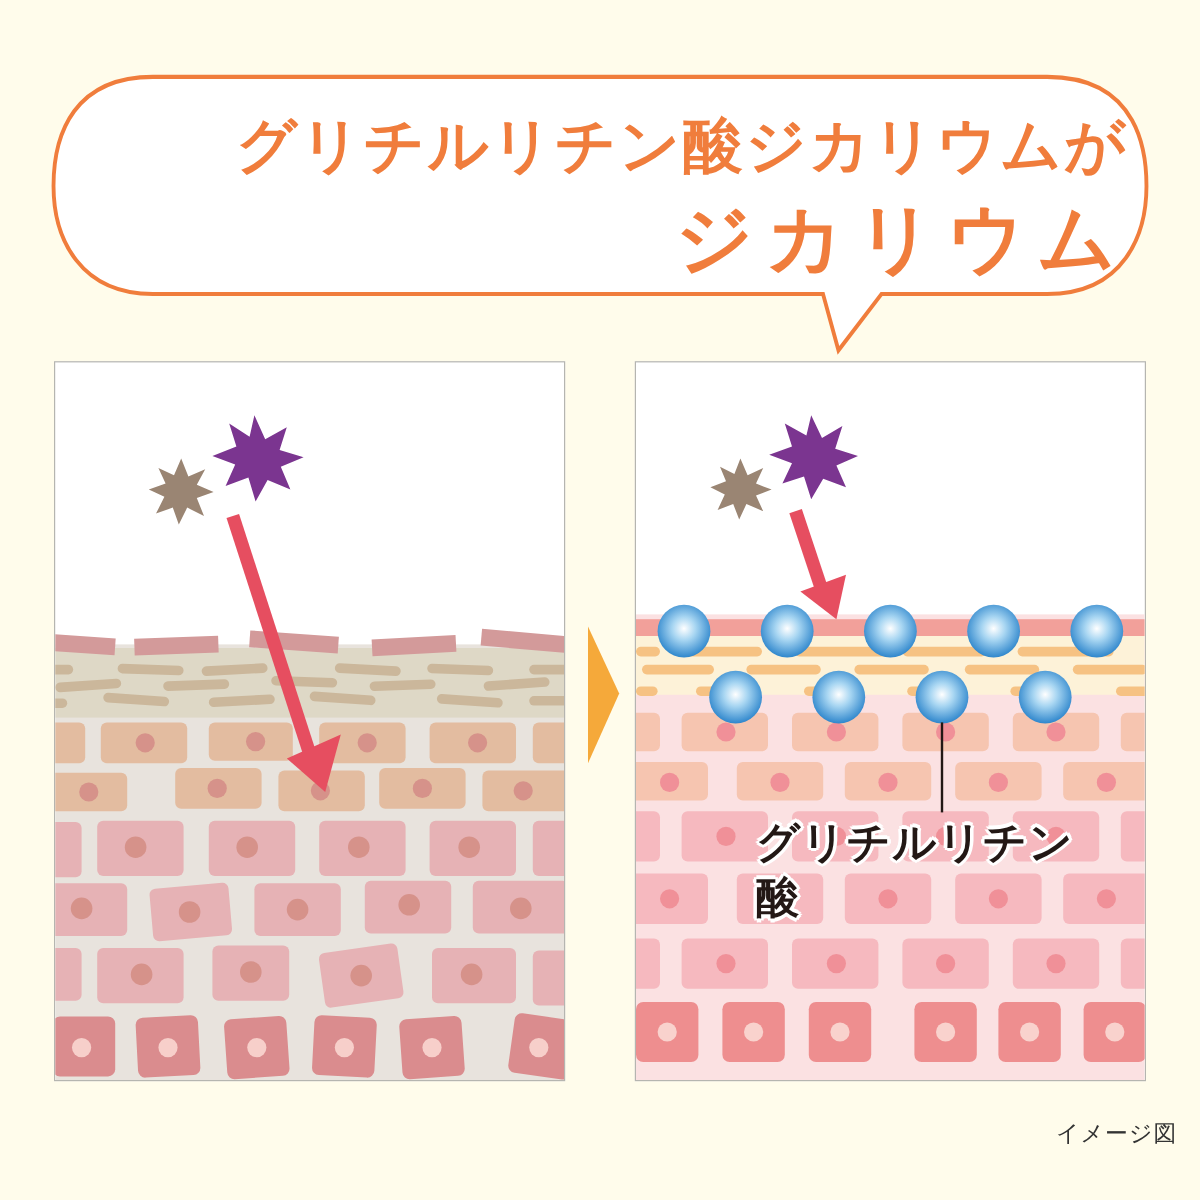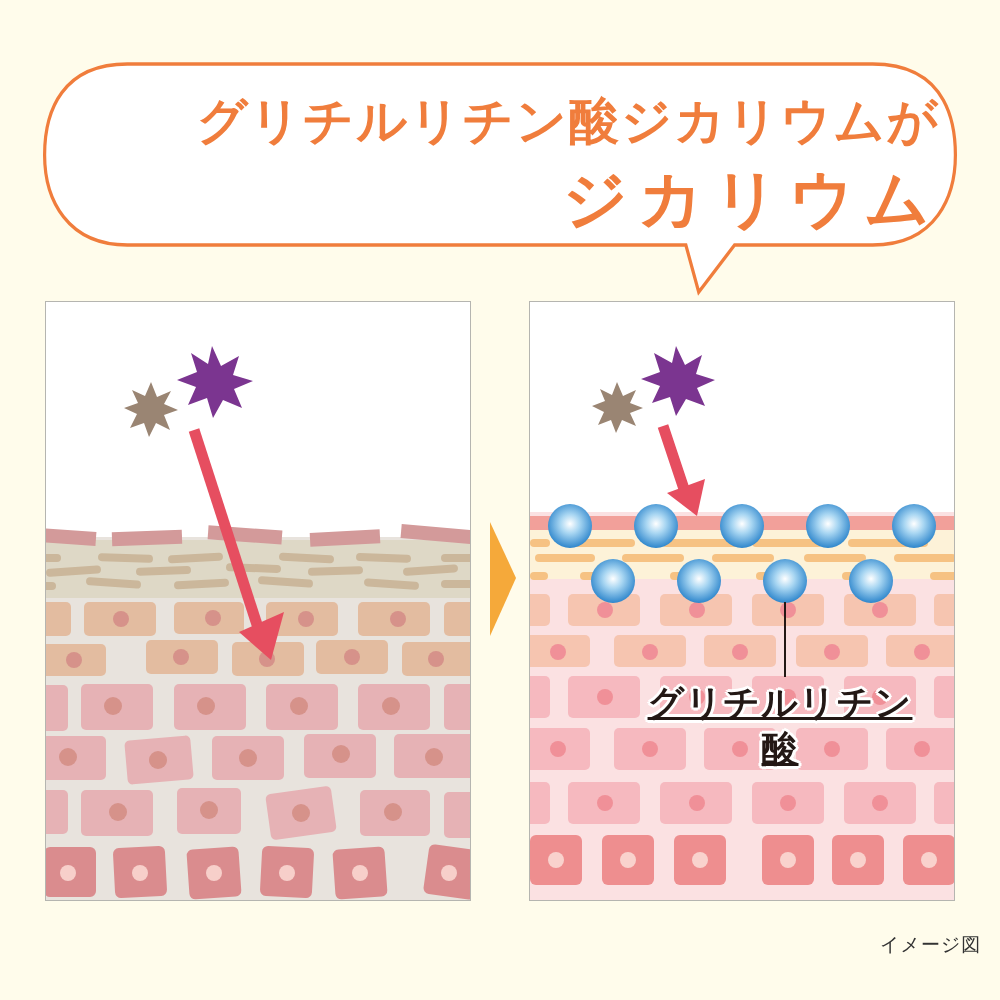--- a/index.html
+++ b/index.html
@@ -25,25 +25,24 @@
   .panel.left { left: 45px; }
   .panel.right { left: 529px; }
   .panel svg { position: absolute; left: 0; top: 0; }
   .proceed-arrow { position: absolute; left: 488px; top: 520px; }
   .caption {
     position: absolute; left: 836px; top: 932px;
     font-size: 19px; color: #333; letter-spacing: 1px; margin-left: 44px;
   }
   .callout {
     position: absolute; left: 630px; top: 680px; width: 300px;
-    text-align: center; font-weight: bold; color: #231815;
+    text-align: left; font-weight: bold; color: #231815;
     font-size: 36px; line-height: 46px; letter-spacing: 1px;
     text-shadow: 3px 0 0 #fff, -3px 0 0 #fff, 0 3px 0 #fff, 0 -3px 0 #fff,
                  2px 2px 0 #fff, -2px -2px 0 #fff, 2px -2px 0 #fff, -2px 2px 0 #fff;
-    text-decoration: underline;
   }
 </style>
 </head>
 <body>
 
 <svg class="bubble-svg" width="1000" height="300" viewBox="0 0 1000 300">
   <path d="M 95 64 L 905 64 C 990 64 995 130 995 155 C 995 195 975 245 905 245 L 755 245 L 716 292 L 702 245 L 95 245 C 30 245 5 200 5 155 C 5 110 25 64 95 64 Z" transform="translate(40,0) scale(0.92,1)" fill="#ffffff" stroke="#f07d3c" stroke-width="3.5"></path>
 </svg>
 <div class="headline l1">グリチルリチン酸ジカリウムが</div>
 <div class="headline l2">ジカリウム</div>

